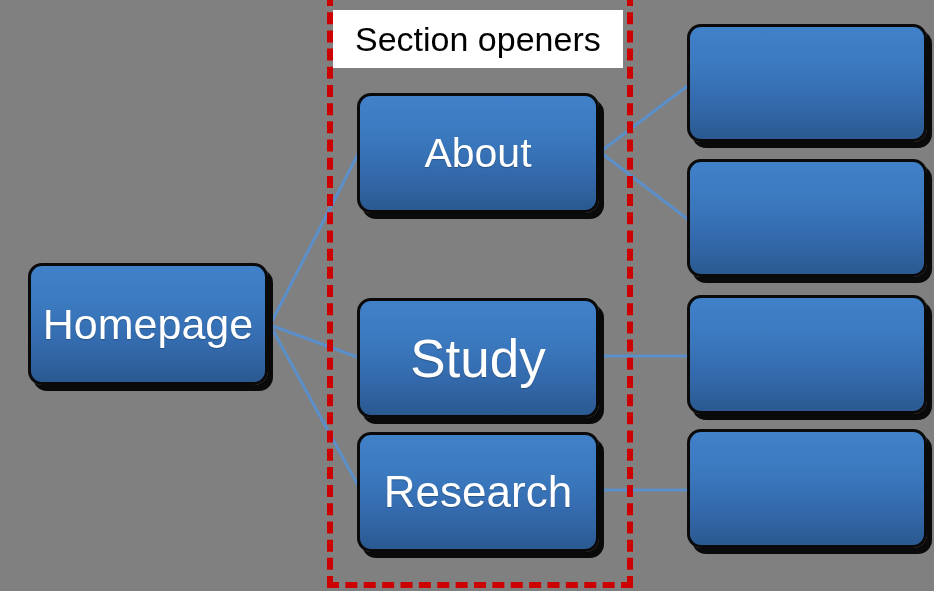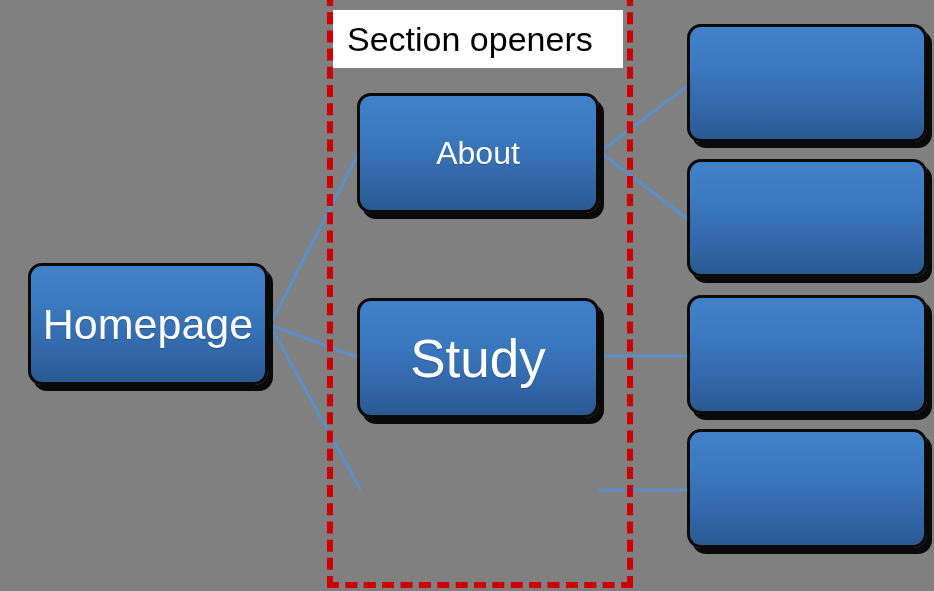--- a/index.html
+++ b/index.html
@@ -40,21 +40,21 @@
   }
 
   
   .group-label {
     position: absolute;
     box-sizing: border-box;
     background: #ffffff;
     display: flex;
     align-items: center;
     justify-content: flex-start;
-    padding-left: 14px;
+    padding-left: 22px;
     color: #000000;
     font-size: 34px;
     line-height: 1;
     letter-spacing: 0px;
     z-index: 4;
   }
 
   
   .node {
     position: absolute;
@@ -85,21 +85,21 @@
 
   #node-sub-1 { left: 687px; top: 24px;  width: 240px; height: 118px; }
   #node-sub-2 { left: 687px; top: 159px; width: 240px; height: 118px; }
   #node-sub-3 { left: 687px; top: 295px; width: 240px; height: 119px; }
   #node-sub-4 { left: 687px; top: 429px; width: 240px; height: 119px; }
 
   #group-openers { left: 327px; top: -6px; width: 306px; height: 594px; }
   #group-openers-label { left: 333px; top: 10px; width: 290px; height: 58px; }
 
   #node-homepage .node-label { font-size: 43px; }
-  #node-about    .node-label { font-size: 32px; }
+  #node-about    .node-label { font-size: 41px; }
   #node-study    .node-label { font-size: 53px; }
   #node-research .node-label { font-size: 44px; }
 </style>
 </head>
 <body>
 
 <div id="canvas">
 
   <svg id="connectors" viewBox="0 0 934 591" width="934" height="591" xmlns="http://www.w3.org/2000/svg">
     <g stroke="#5b8fc9" stroke-width="3" fill="none" stroke-linecap="round">
@@ -122,20 +122,23 @@
   <div class="node" id="node-homepage">
     <span class="node-label">Homepage</span>
   </div>
 
   <div class="node" id="node-about">
     <span class="node-label">About</span>
   </div>
   <div class="node" id="node-study">
     <span class="node-label">Study</span>
   </div>
+  <div class="node" id="node-research">
+    <span class="node-label">Research</span>
+  </div>
 
   <div class="node empty" id="node-sub-1">
     
   </div>
   <div class="node empty" id="node-sub-2">
     
   </div>
   <div class="node empty" id="node-sub-3">
     
   </div>

